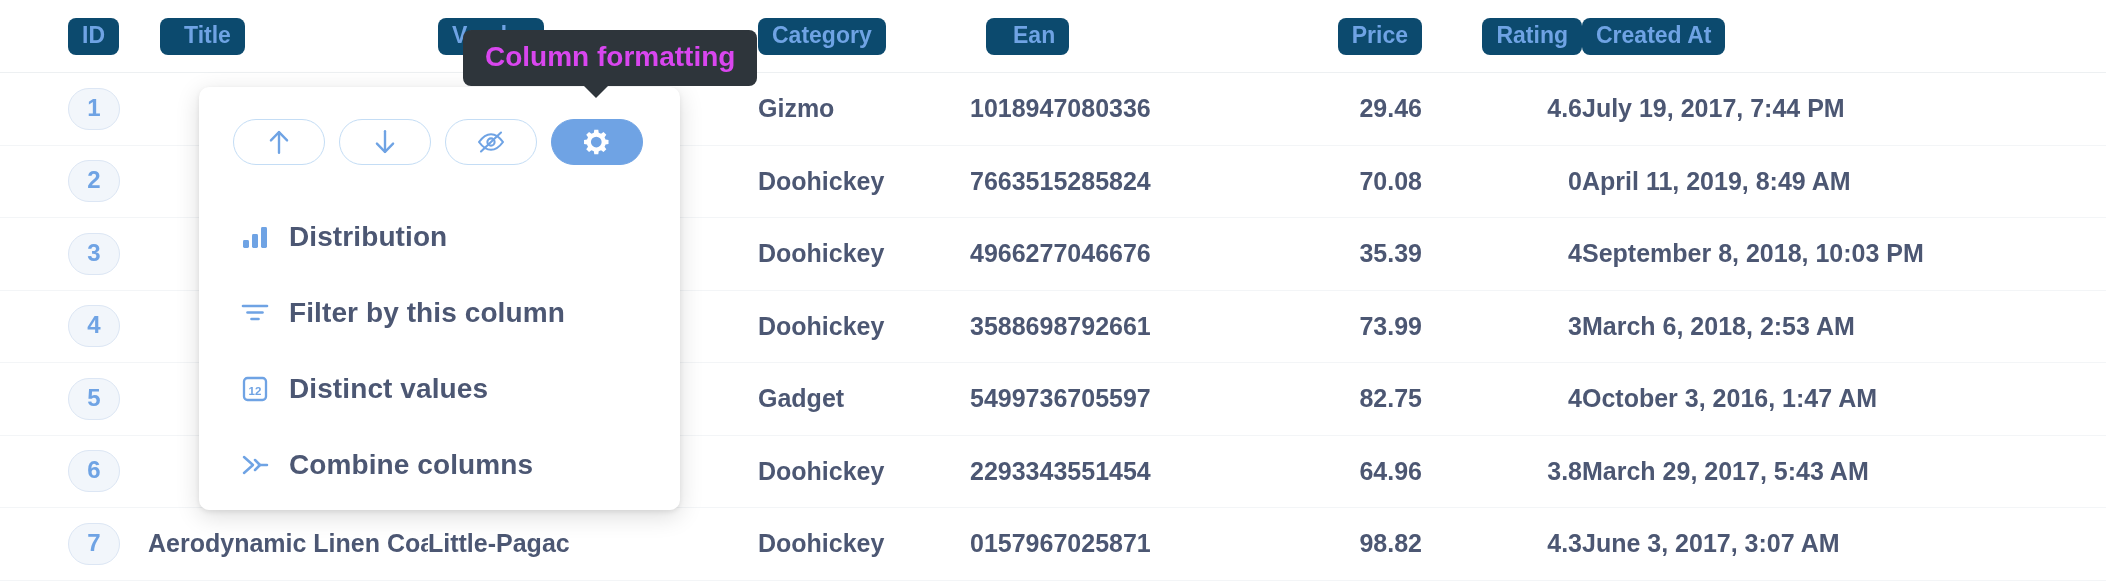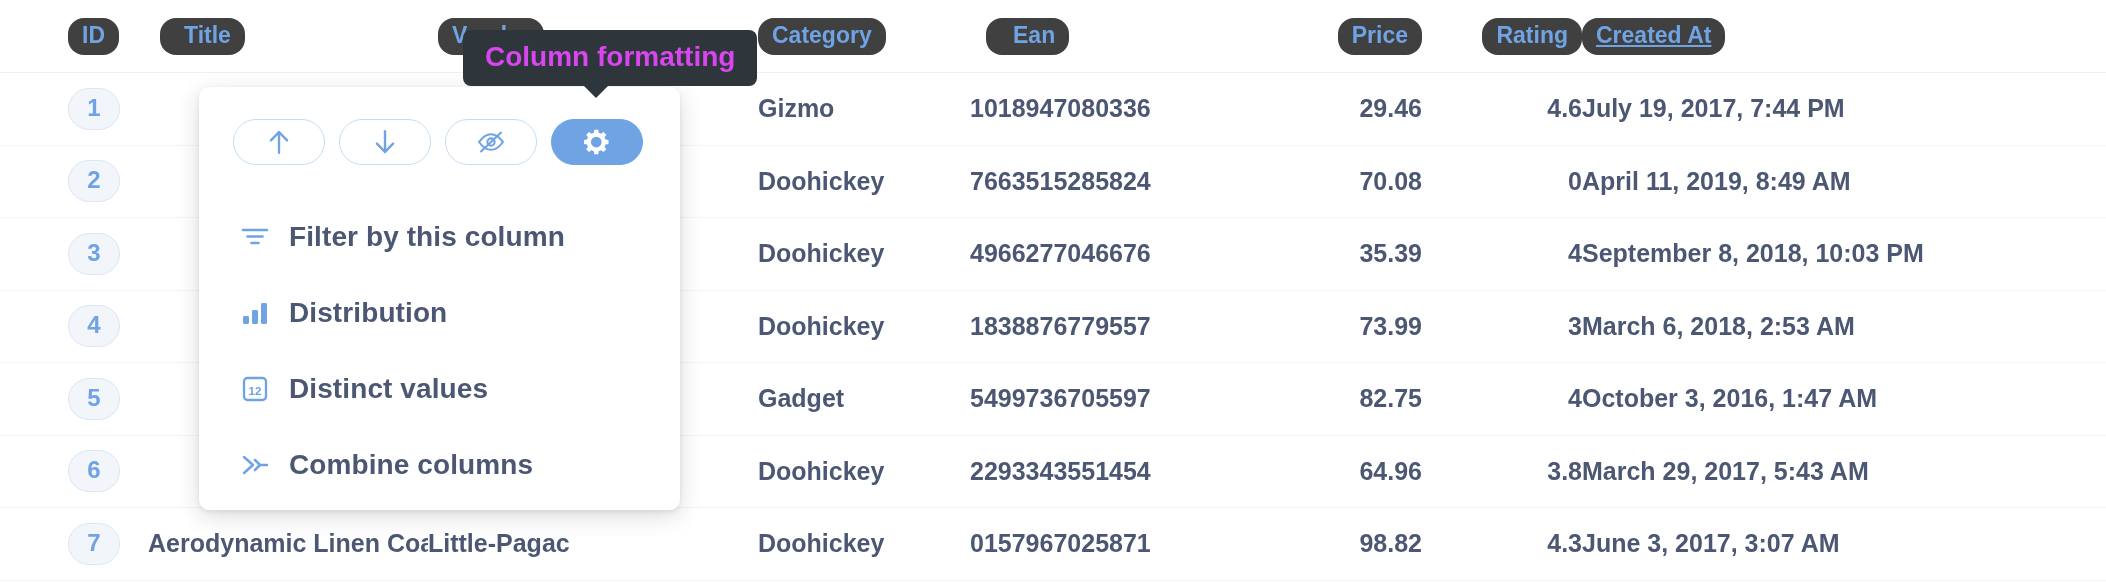--- a/index.html
+++ b/index.html
@@ -32,44 +32,44 @@
   table.data-table thead th {
     height: 72px;
     padding: 0;
     vertical-align: middle;
     font-weight: 700;
     font-size: 23px;
     border-bottom: 1px solid #edf0f2;
   }
   .th-inner {
     display: inline-block;
-    background: #404040;
+    background: #0c4a6e;
     color: #6fa3e4;
-    border-radius: 16px;
+    border-radius: 8px;
     padding: 6px 14px 8px 14px;
     line-height: 1;
     white-space: nowrap;
   }
   th.col-id   { width: 148px; text-align: left;  padding-left: 0; }
   th.col-title{ width: 280px; text-align: left; }
   th.col-vendor{width: 330px; text-align: left; }
   th.col-cat  { width: 212px; text-align: left; }
   th.col-ean  { width: 262px; text-align: left; }
   th.col-price{ width: 190px; text-align: right; }
   th.col-rating{width: 160px; text-align: right; }
   th.col-created{width: 524px; text-align: left; }
 
   th.col-id .th-inner      { margin-left: 68px; }
   th.col-title .th-inner   { margin-left: 12px; padding-left: 24px; }
   th.col-vendor .th-inner  { margin-left: 10px; }
   th.col-cat .th-inner     { margin-left: 0px; }
   th.col-ean .th-inner     { margin-left: 16px; padding-left: 27px; }
   th.col-price .th-inner   { margin-right: 0px; }
   th.col-rating .th-inner  { margin-right: 0px; margin-left: 24px; }
-  th.col-created .th-inner { margin-left: 0px; text-decoration: underline; }
+  th.col-created .th-inner { margin-left: 0px; }
 
   table.data-table tbody td {
     height: 71.5px;
     padding: 0;
     font-size: 25px;
     font-weight: 700;
     color: #4c5773;
     border-bottom: 1px solid #f3f5f7;
     vertical-align: middle;
     white-space: nowrap;
@@ -233,21 +233,21 @@
         <td class="c-ean">4966277046676</td>
         <td class="c-price">35.39</td>
         <td class="c-rating">4</td>
         <td class="c-created">September 8, 2018, 10:03 PM</td>
       </tr>
       <tr>
         <td class="c-id"><span class="id-pill">4</span></td>
         <td class="c-title"></td>
         <td class="c-vendor">adtke and Sons</td>
         <td class="c-cat">Doohickey</td>
-        <td class="c-ean">1838876779557</td>
+        <td class="c-ean">3588698792661</td>
         <td class="c-price">73.99</td>
         <td class="c-rating">3</td>
         <td class="c-created">March 6, 2018, 2:53 AM</td>
       </tr>
       <tr>
         <td class="c-id"><span class="id-pill">5</span></td>
         <td class="c-title"></td>
         <td class="c-vendor">ultz and Daniel</td>
         <td class="c-cat">Gadget</td>
         <td class="c-ean">5499736705597</td>
@@ -317,38 +317,38 @@
           <path d="M21.2 13.6v-3.2l-2.4-.35a7 7 0 0 0-.78-1.88l1.45-1.95-2.27-2.27-1.95 1.45a7 7 0 0 0-1.88-.78L13.02 2.2h-3.2l-.35 2.42a7 7 0 0 0-1.88.78L5.64 3.95 3.37 6.22l1.45 1.95a7 7 0 0 0-.78 1.88l-2.42.35v3.2l2.42.35a7 7 0 0 0 .78 1.88l-1.45 1.95 2.27 2.27 1.95-1.45c.59.34 1.22.6 1.88.78l.35 2.42h3.2l.35-2.42a7 7 0 0 0 1.88-.78l1.95 1.45 2.27-2.27-1.45-1.95c.34-.59.6-1.22.78-1.88l2.4-.35Zm-9.78 2.7a4.3 4.3 0 1 1 0-8.6 4.3 4.3 0 0 1 0 8.6Z"></path>
         </svg>
       </span>
     </div>
   </div>
 
   <div class="pop-menu">
 
     <div class="menu-item">
       <span class="mi-icon">
+        <svg width="28" height="26" viewBox="0 0 28 26" fill="#6fa3e4">
+          <rect x="2" y="16" width="6" height="8" rx="1.4"></rect>
+          <rect x="11" y="10" width="6" height="14" rx="1.4"></rect>
+          <rect x="20" y="3" width="6" height="21" rx="1.4"></rect>
+        </svg>
+      </span>
+      <span class="mi-label">Distribution</span>
+    </div>
+
+    <div class="menu-item">
+      <span class="mi-icon">
         <svg width="30" height="26" viewBox="0 0 30 26" fill="none" stroke="#6fa3e4" stroke-width="2.6" stroke-linecap="round">
           <line x1="3" y1="6" x2="27" y2="6"></line>
           <line x1="7.5" y1="12.5" x2="22.5" y2="12.5"></line>
           <line x1="11.5" y1="19" x2="18.5" y2="19"></line>
         </svg>
       </span>
       <span class="mi-label">Filter by this column</span>
-    </div>
-
-    <div class="menu-item">
-      <span class="mi-icon">
-        <svg width="28" height="26" viewBox="0 0 28 26" fill="#6fa3e4">
-          <rect x="2" y="16" width="6" height="8" rx="1.4"></rect>
-          <rect x="11" y="10" width="6" height="14" rx="1.4"></rect>
-          <rect x="20" y="3" width="6" height="21" rx="1.4"></rect>
-        </svg>
-      </span>
-      <span class="mi-label">Distribution</span>
     </div>
 
     <div class="menu-item">
       <span class="mi-icon">
         <svg width="28" height="28" viewBox="0 0 28 28">
           <rect x="3" y="3" width="22" height="22" rx="3.5" fill="none" stroke="#6fa3e4" stroke-width="2.3"></rect>
           <text x="14" y="19.5" text-anchor="middle" font-family="'Liberation Sans', sans-serif" font-size="11.5" font-weight="700" fill="#6fa3e4">12</text>
         </svg>
       </span>
       <span class="mi-label">Distinct values</span>

